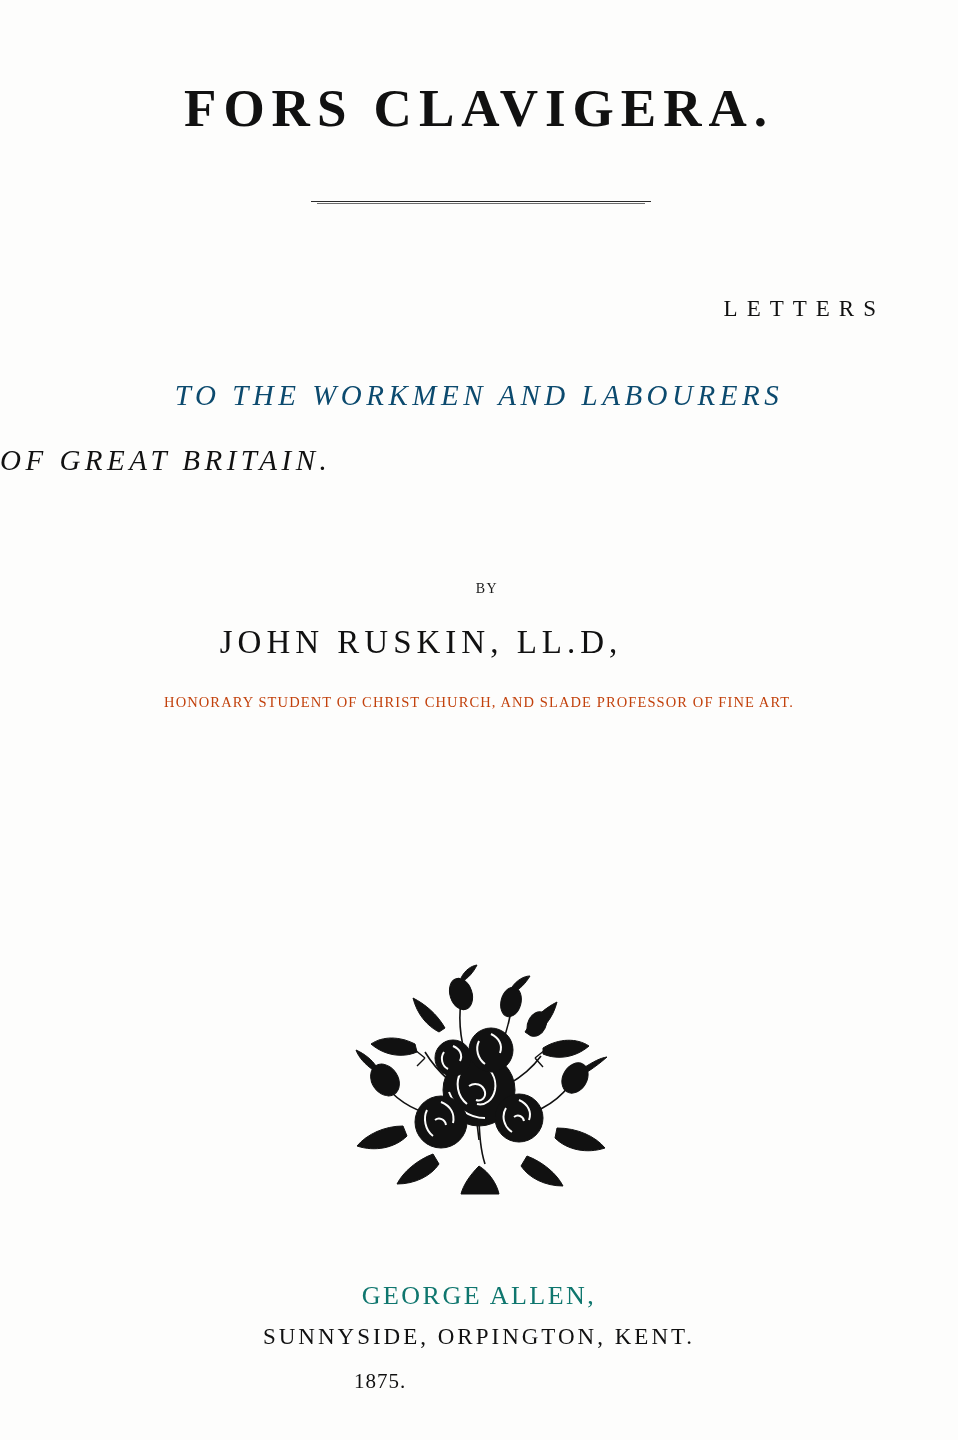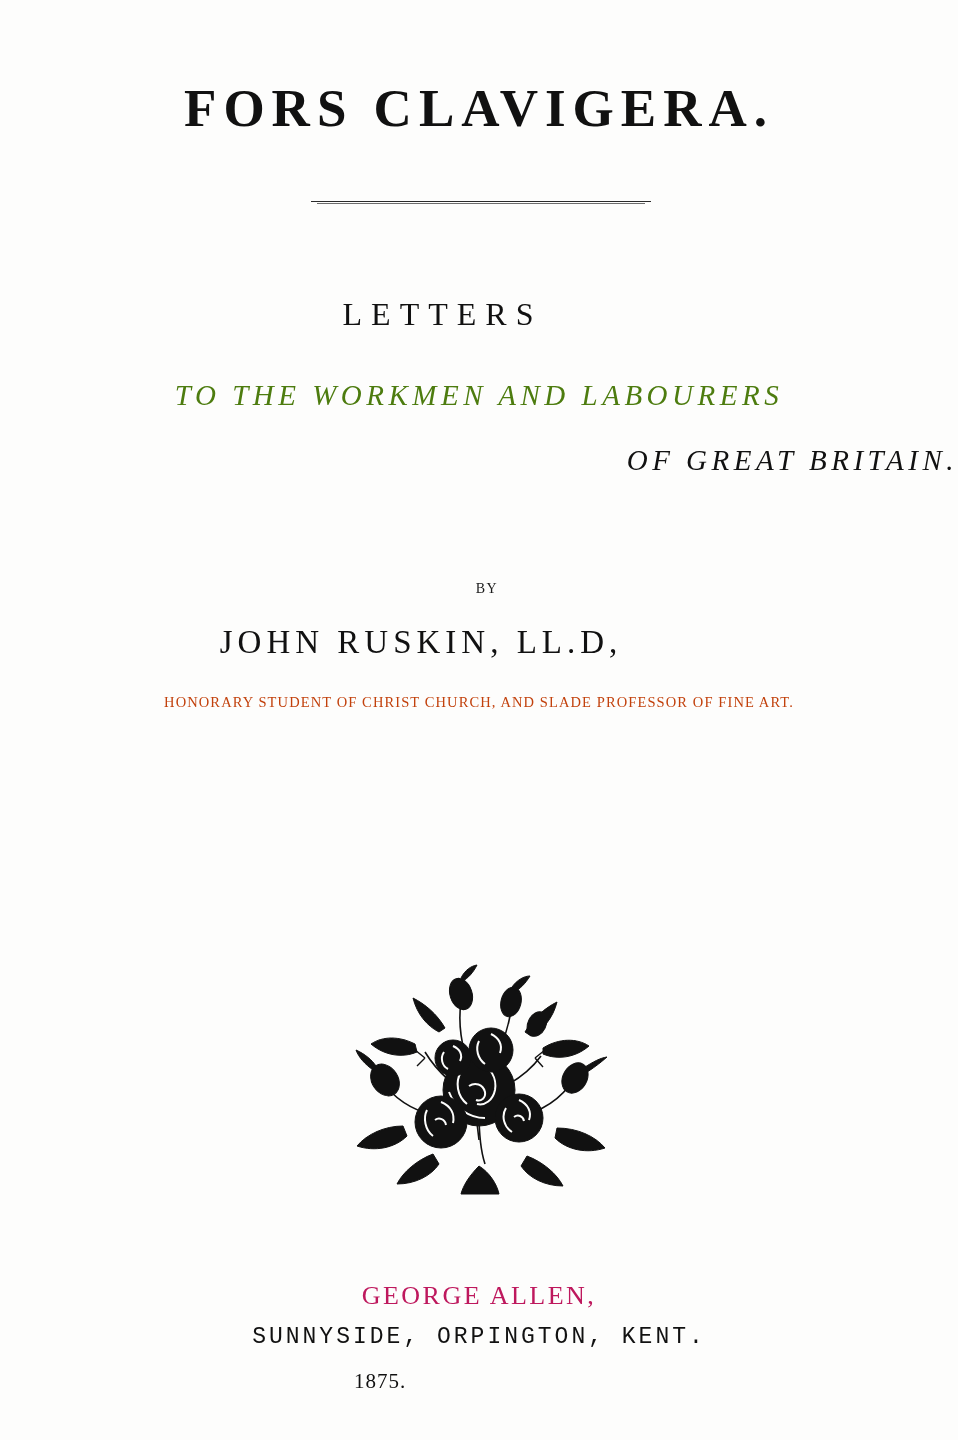--- a/index.html
+++ b/index.html
@@ -56,43 +56,43 @@
     width: 328px;
     height: 1px;
     background: #6d6d6d;
   }
 
   .letters {
     position: absolute;
     top: 296px;
     left: 0;
     width: 885px;
-    text-align: center;
-    font-size: 32px;
+    text-align: right;
+    font-size: 23px;
     letter-spacing: 9px;
     color: #111111;
   }
 
   .subtitle1 {
     position: absolute;
     top: 379px;
     left: 0;
     width: 958px;
     text-align: center;
     font-style: italic;
     font-size: 29px;
     letter-spacing: 4.5px;
-    color: #4d7c0f;
+    color: #0c4a6e;
   }
   .subtitle2 {
     position: absolute;
     top: 444px;
     left: 0;
     width: 958px;
-    text-align: right;
+    text-align: left;
     font-style: italic;
     font-size: 29px;
     letter-spacing: 4.5px;
     color: #111111;
   }
 
   .by {
     position: absolute;
     top: 581px;
     left: 0;
@@ -147,32 +147,31 @@
   .ornament svg { display: block; }
 
   .publisher {
     position: absolute;
     top: 1281px;
     left: 0;
     width: 958px;
     text-align: center;
     font-size: 26px;
     letter-spacing: 2.5px;
-    color: #be185d;
+    color: #0f766e;
   }
   .address {
     position: absolute;
     top: 1324px;
     left: 0;
     width: 958px;
     text-align: center;
     font-size: 23px;
     letter-spacing: 3px;
     color: #111111;
-    font-family: Liberation Mono, monospace;
   }
   .year {
     position: absolute;
     top: 1369px;
     left: 0;
     width: 760px;
     text-align: center;
     font-size: 21px;
     letter-spacing: 1px;
     color: #111111;

